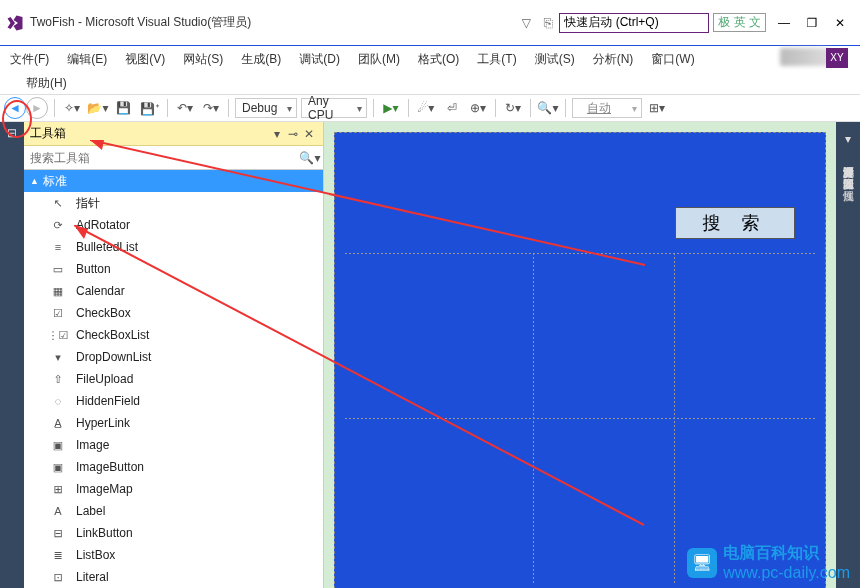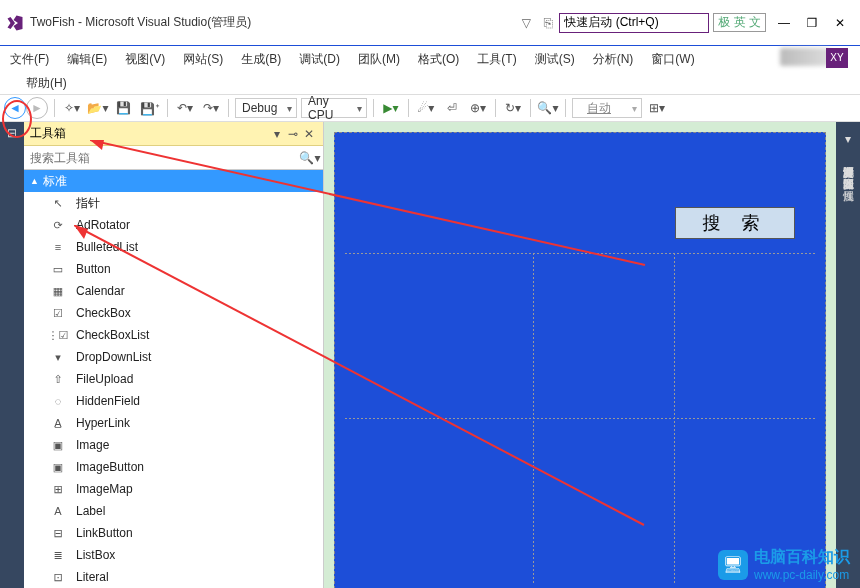--- a/index.html
+++ b/index.html
@@ -63,21 +63,21 @@
 .rightstrip .v { writing-mode: vertical-rl; color: #ddd; font-size: 11px; }
 .rightstrip .caret { color: #ddd; align-self: flex-start; width: 100%; text-align: center; }
 
 .red-circle { position: absolute; border: 2px solid #e33; border-radius: 50%; pointer-events: none; }
 .red-arrow { position: absolute; pointer-events: none; }
 
 .watermark { position: absolute; bottom: 6px; right: 10px; display: flex; align-items: center; gap: 6px; }
 .watermark .logo { width: 30px; height: 30px; background: #1b9be8; border-radius: 6px; display: flex; align-items: center; justify-content: center; color: #fff; font-size: 16px; }
 .watermark .txtbox { display: flex; flex-direction: column; }
 .watermark .t1 { color: #1b9be8; font-weight: bold; font-size: 16px; }
-.watermark .t2 { color: #1b9be8; font-size: 12px; }
+.watermark .t2 { color: #1b9be8; font-size: 16px; }
 </style>
 </head>
 <body>
 
 <div class="titlebar">
   <svg class="vs-logo" viewBox="0 0 24 24">
       <path fill="#68217a" d="M2 6l4-2 6 8-6 8-4-2 4-6zM14 2l8 2v16l-8 2-4-6 6-4-6-4z"></path>
     </svg>
   <span class="title">TwoFish - Microsoft Visual Studio(管理员)</span>
   <span class="spacer"></span>

